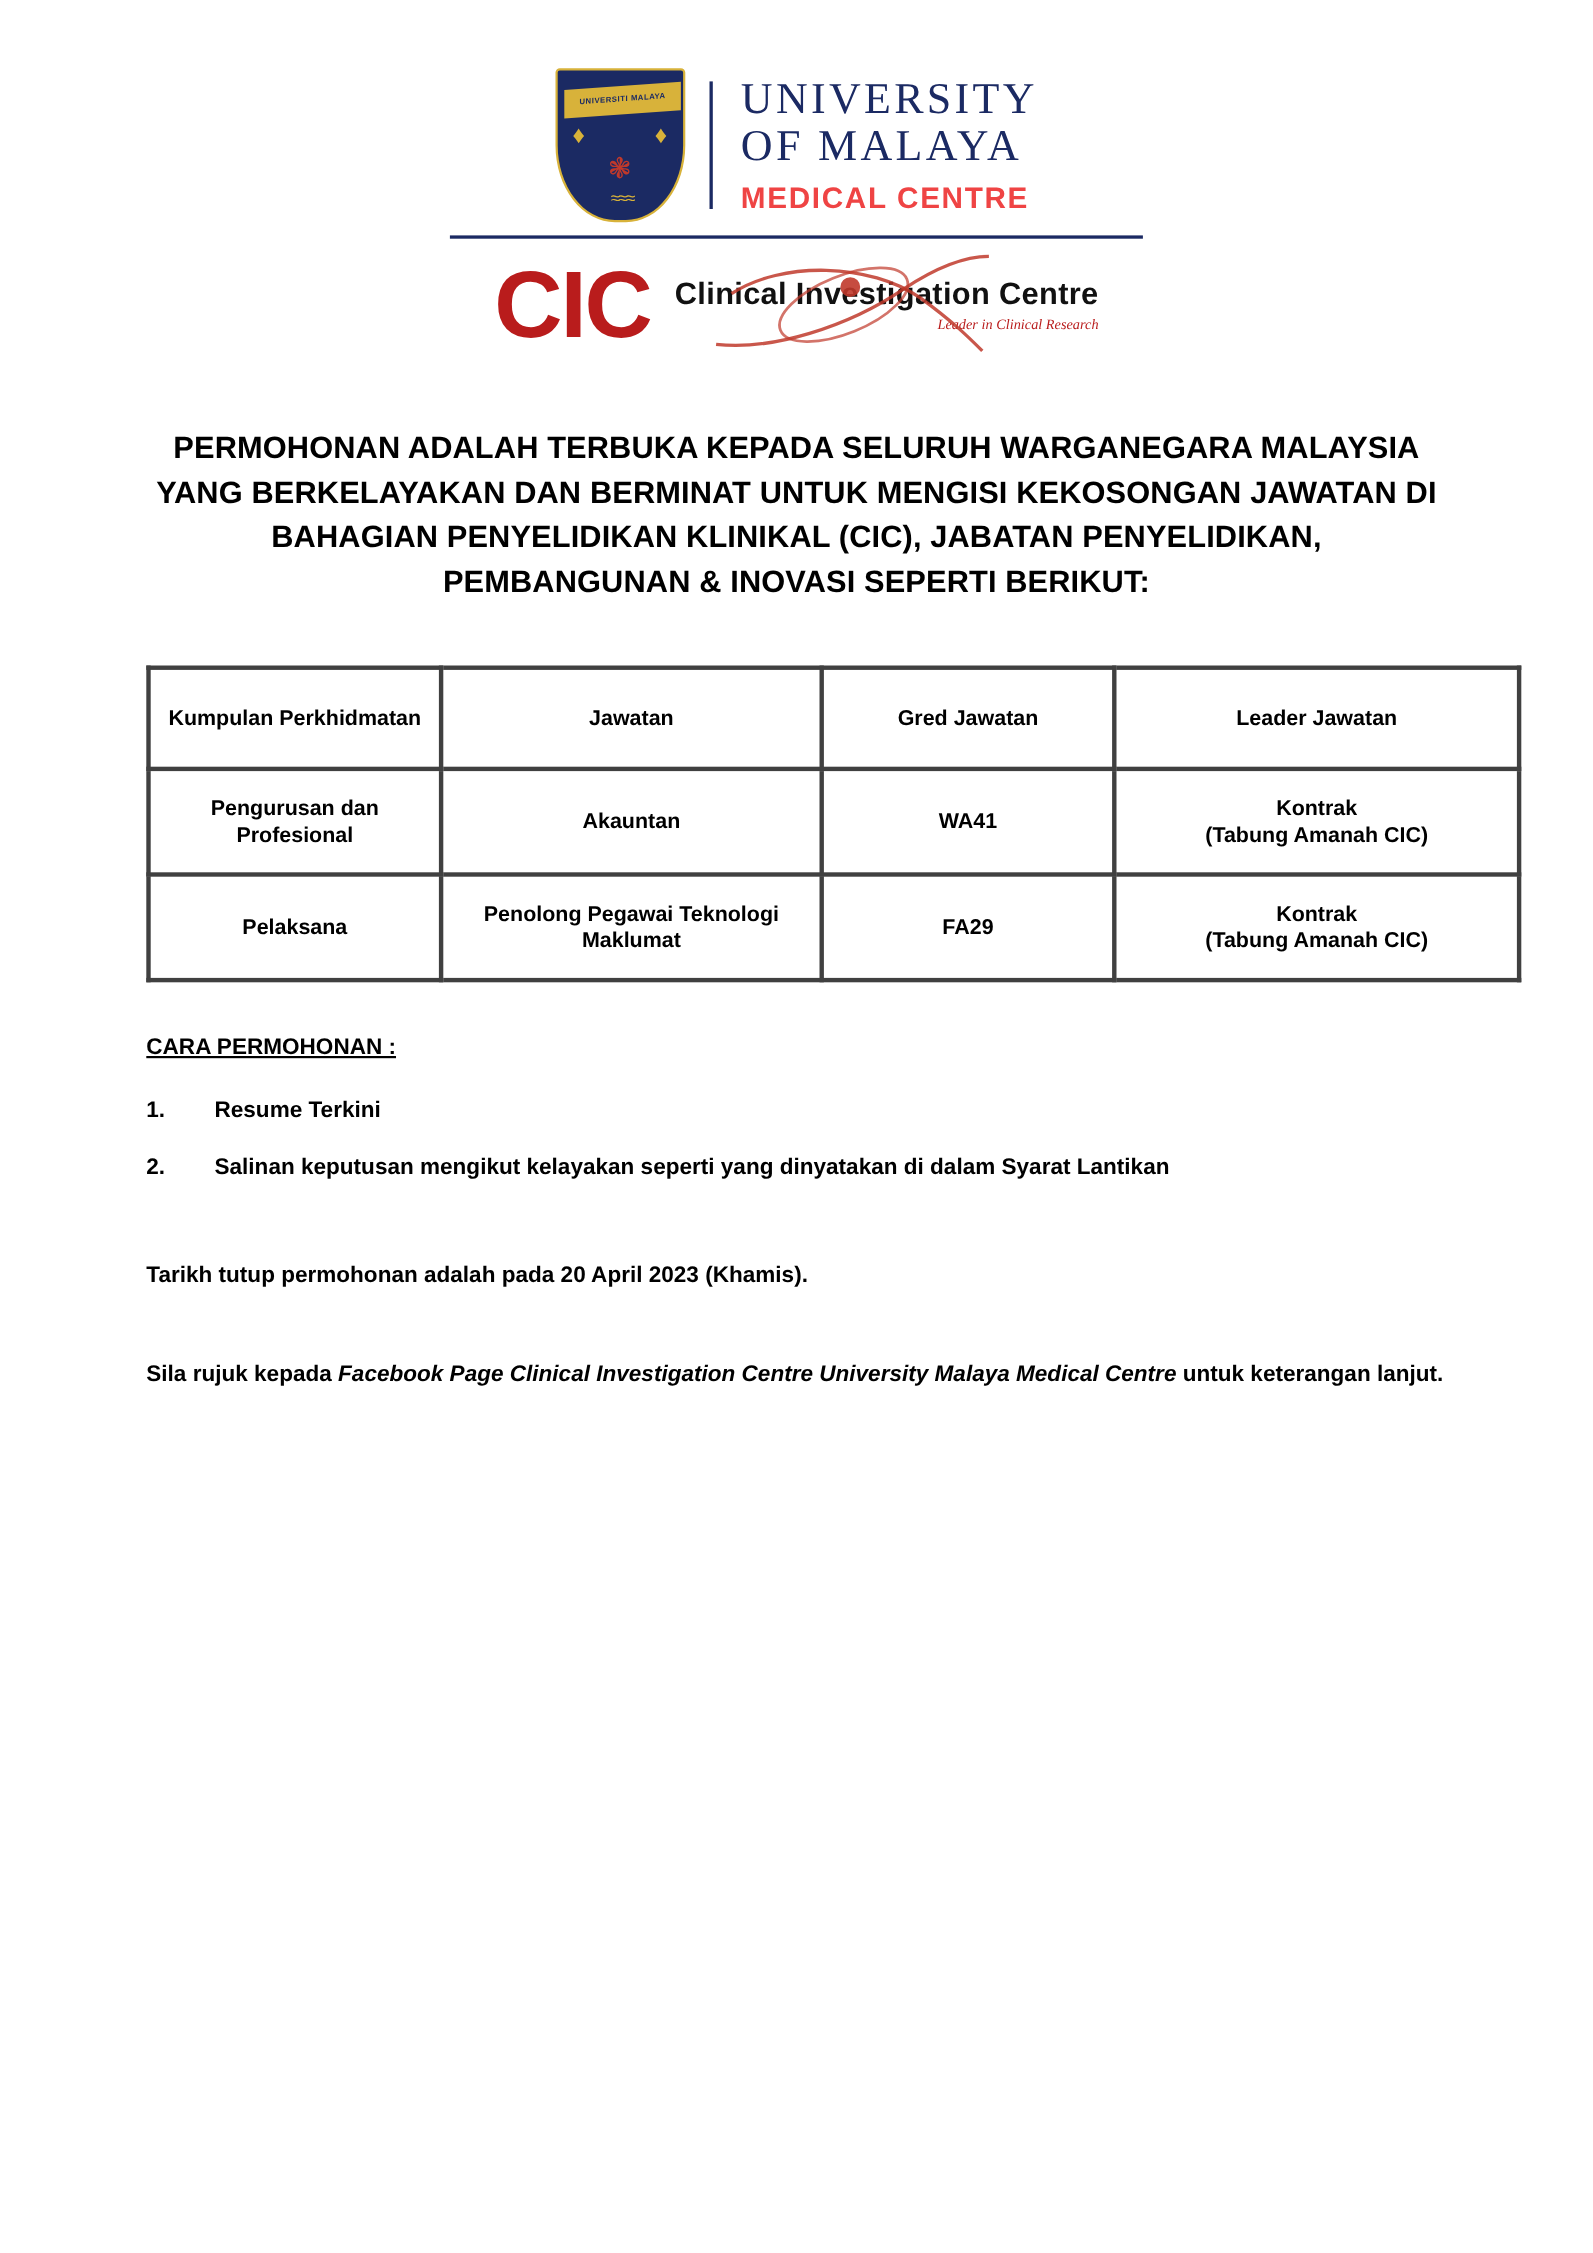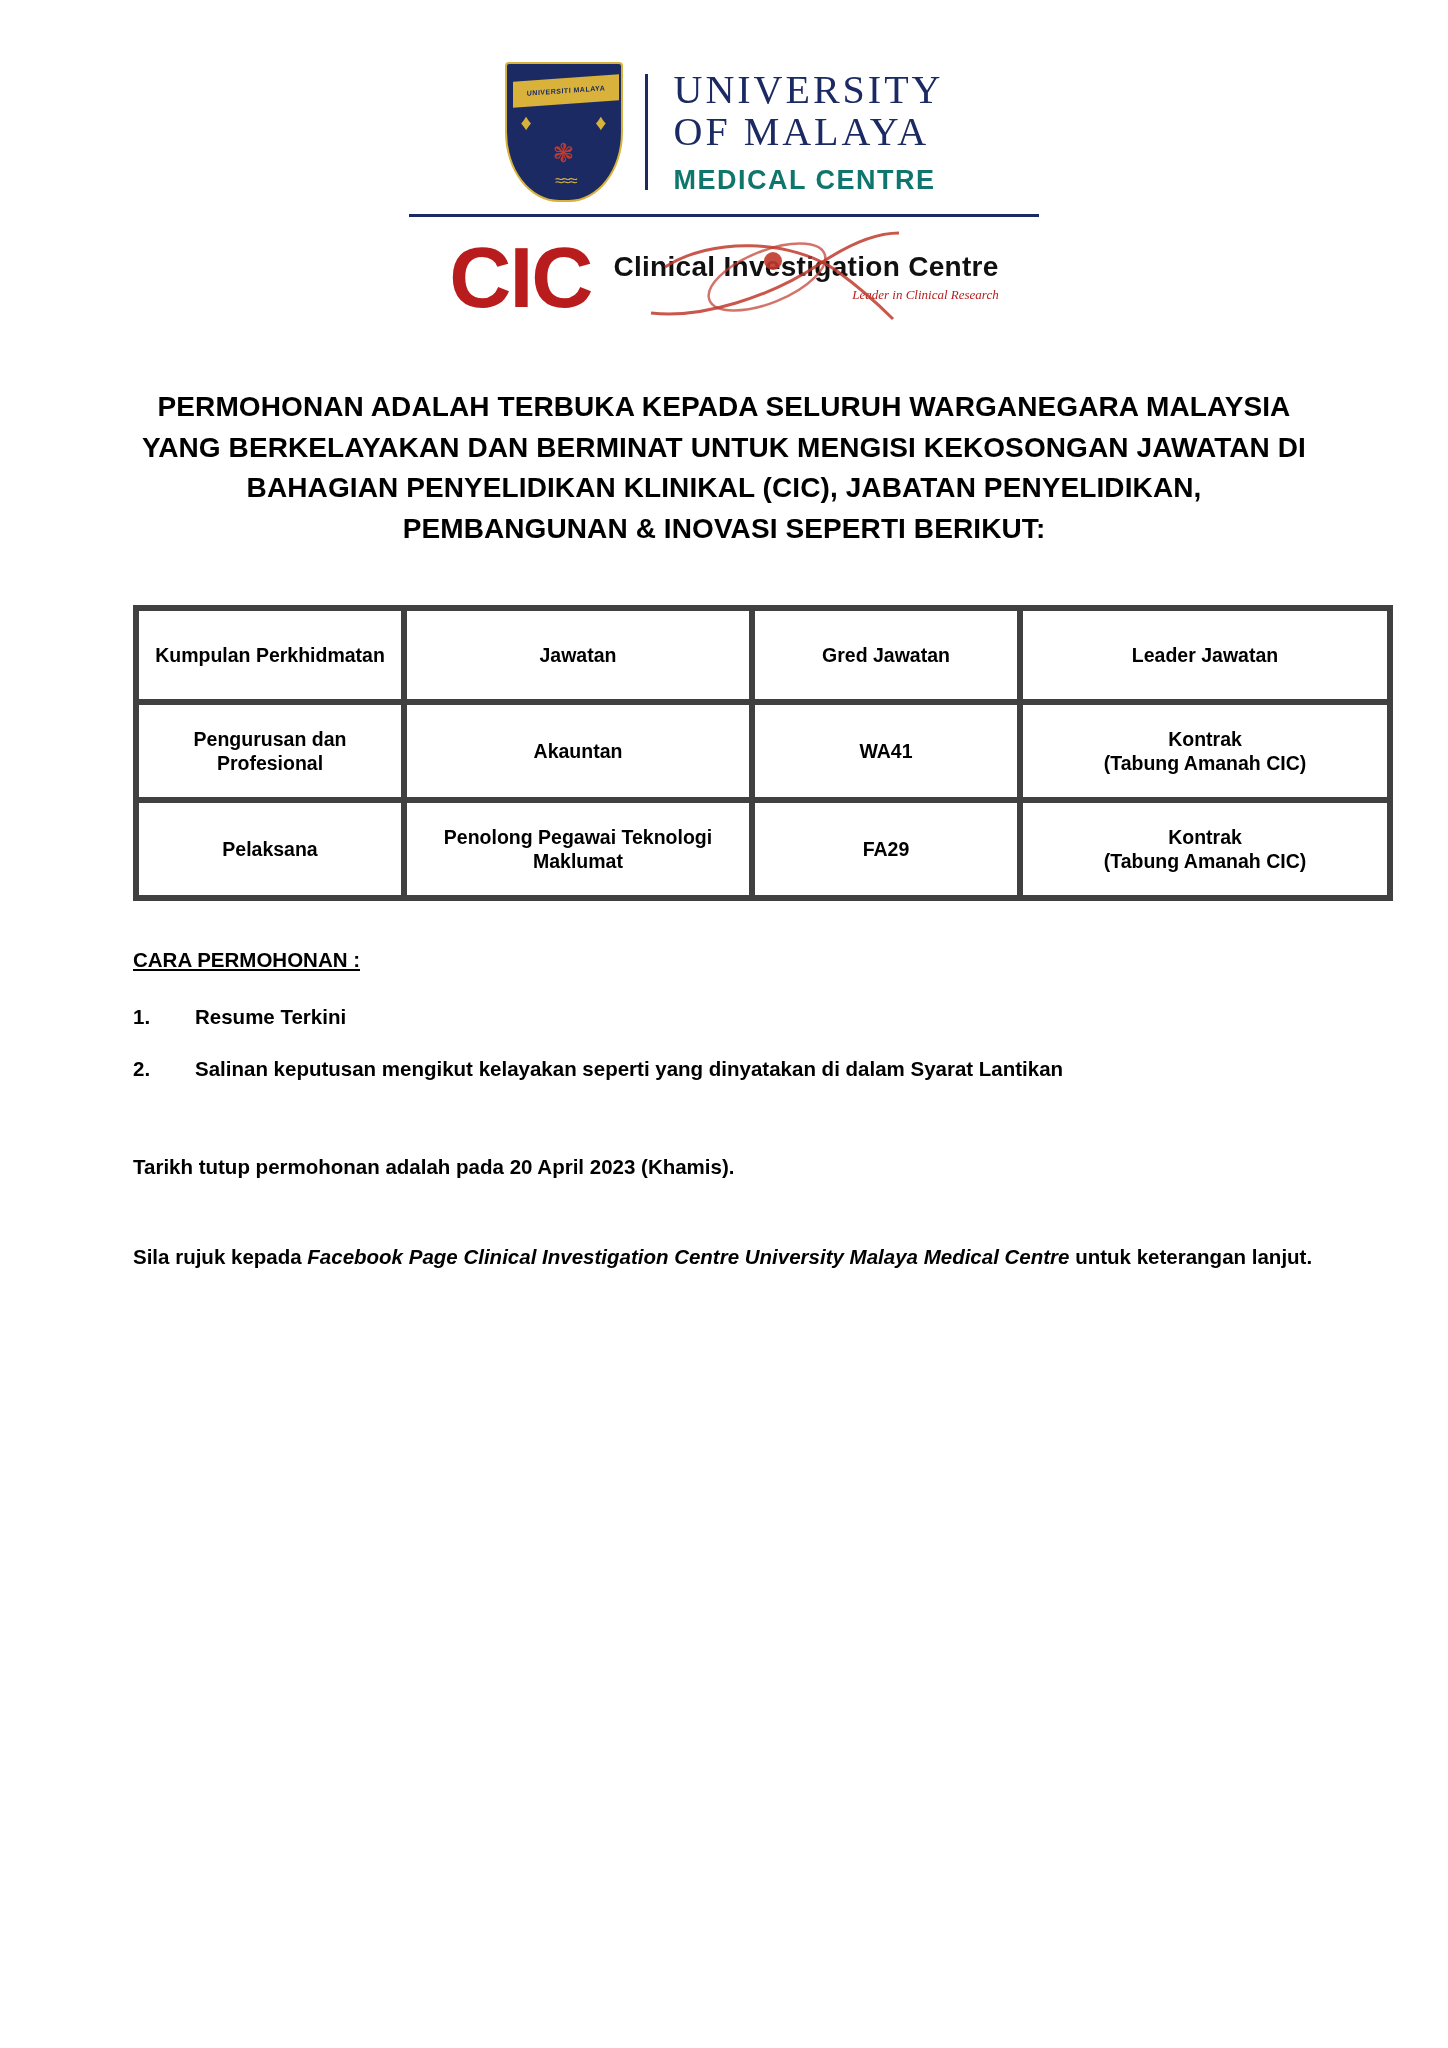--- a/index.html
+++ b/index.html
@@ -112,21 +112,21 @@
     font-size: 40px;
     letter-spacing: 3px;
     color: #1b2a63;
     line-height: 1.05;
   }
   .wordmark .l3 {
     font-family: "Liberation Sans", sans-serif;
     font-size: 27px;
     font-weight: bold;
     letter-spacing: 1.5px;
-    color: #0f766e;
+    color: #ef4444;
     margin-top: 12px;
   }
   .divider {
     width: 630px;
     height: 3px;
     background: #1b2a63;
     margin: 12px 0 6px 0;
   }
   .cic-row {
     display: flex;
@@ -188,21 +188,21 @@
   .table-wrap {
     margin: 56px auto 0 auto;
     width: 1182px;
   }
   table.jobs {
     border-collapse: collapse;
     width: 100%;
     table-layout: fixed;
   }
   table.jobs td, table.jobs th {
-    border: 6px solid #404040;
+    border: 4px solid #404040;
     text-align: center;
     vertical-align: middle;
     font-size: 19.5px;
     font-weight: bold;
     padding: 14px 6px;
     line-height: 1.25;
   }
   table.jobs .c1 { width: 250px; }
   table.jobs .c2 { width: 330px; }
   table.jobs .c3 { width: 250px; }

